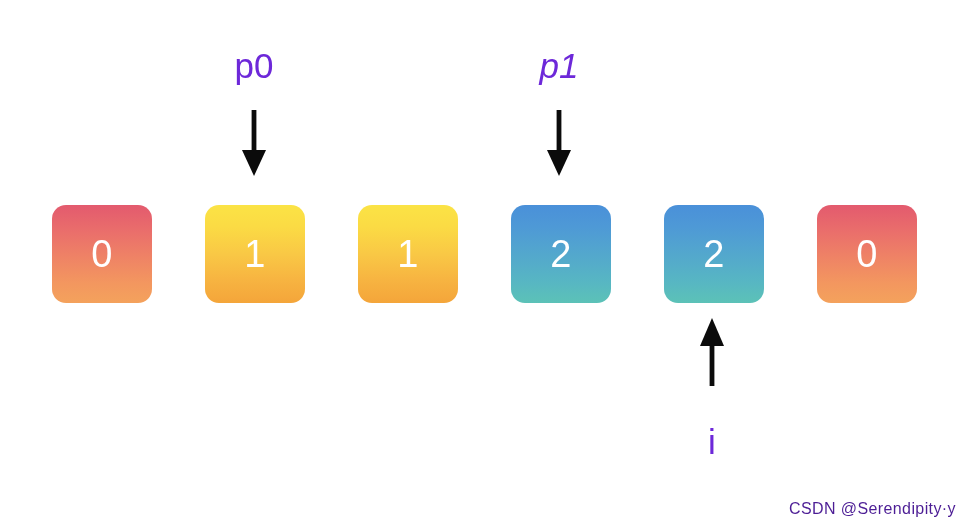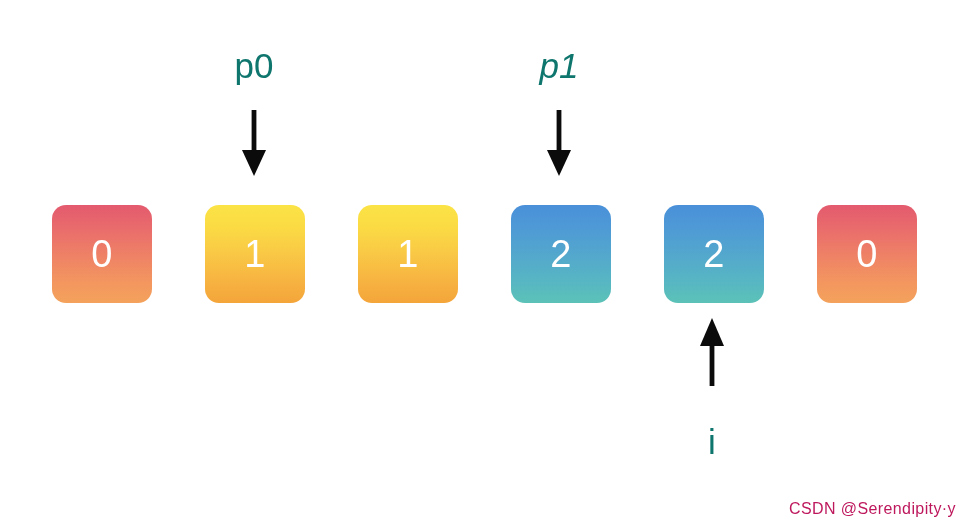--- a/index.html
+++ b/index.html
@@ -49,42 +49,42 @@
   .cell-blue {
     background: linear-gradient(180deg, #4a90d9 0%, #4e99d6 22%, #53a7cd 50%, #57b6c3 78%, #5cc2b7 100%);
   }
 
   
   .ptr-label {
     position: absolute;
     font-family: "Liberation Sans", sans-serif;
     font-size: 35px;
     font-weight: 400;
-    color: #0f766e;
+    color: #6d28d9;
     line-height: 1;
     white-space: nowrap;
     transform: translateX(-50%);
     user-select: none;
     text-align: center;
   }
 
   
   .arrow {
     position: absolute;
     transform: translateX(-50%);
   }
 
   
   .watermark {
     position: absolute;
     right: 14px;
     bottom: 8px;
     font-family: "Liberation Sans", sans-serif;
     font-size: 16px;
-    color: #be185d;
+    color: #4c1d95;
     letter-spacing: 0.4px;
     white-space: nowrap;
     user-select: none;
   }
 </style>
 </head>
 <body>
 
 <div id="stage">
 

